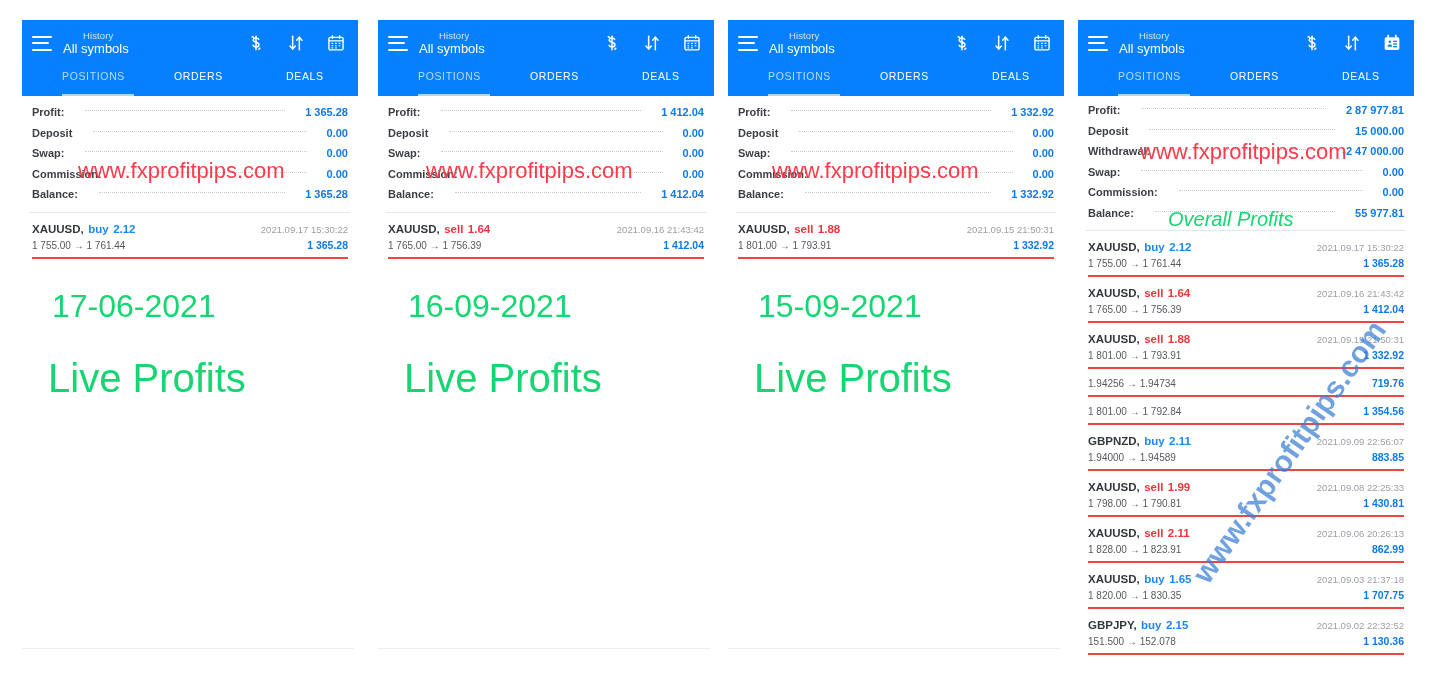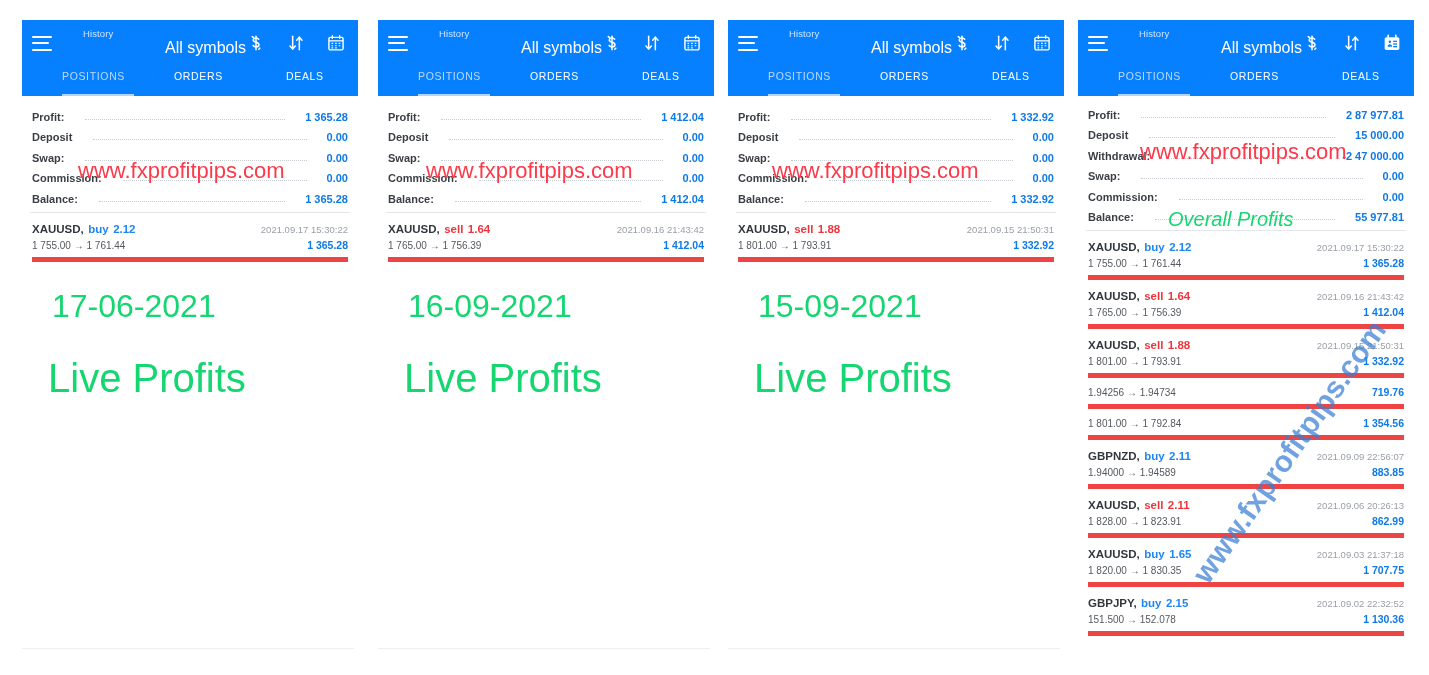--- a/index.html
+++ b/index.html
@@ -15,44 +15,44 @@
 
   
   .hdr { background:#0680fe; position:relative; }
   .hdr-top { display:flex; align-items:center; height:46px; padding:0 12px 0 10px; }
   .burger { width:20px; height:15px; display:flex; flex-direction:column; justify-content:space-between; flex:0 0 auto; margin-right:11px; }
   .burger i { display:block; height:2px; background:#fff; border-radius:1px; }
   .burger i:nth-child(2){ width:85%; }
   .burger i:nth-child(3){ width:100%; }
   .hdr-titles { flex:1 1 auto; min-width:0; line-height:1.05; }
   .hdr-sub { font-size:9.5px; color:#cfe4ff; letter-spacing:.1px; display:block;margin-left:20px; }
-  .hdr-title { font-size:16px; color:#fff; display:block; margin-top:1px;text-align:right; }
+  .hdr-title { font-size:13px; color:#fff; display:block; margin-top:1px; }
   .hdr-icons { display:flex; align-items:center; gap:20px; flex:0 0 auto; color:#fff; }
   .hdr-icons .ic { width:20px; height:20px; display:block; }
   .hdr-icons .ic svg { display:block; width:20px; height:20px; }
 
   .tabs { display:flex; height:30px; align-items:flex-start; }
   .tab { flex:1 1 0; text-align:left; font-size:10.5px; letter-spacing:.65px;
          color:#ffffff; padding-top:4px; position:relative; height:30px;margin-left:40px; }
   .tab.dim { color:#bcd9fd; }
   .tab .uline { position:absolute; left:0; right:0; bottom:0; height:2.5px; background:#fff; }
   .tab.dim .uline { background:#cfe4ff; opacity:.85; }
 
   
   .summary { padding:6px 10px 4px 10px; }
-  .srow { display:flex; align-items:flex-end; font-size:11px; height:20.5px;gap:16px; }
+  .srow { display:flex; align-items:center; font-size:11px; height:20.5px;gap:16px; }
   .srow .lbl { color:#3b3f45; font-weight:bold; white-space:nowrap; }
   .srow .dots { flex:1 1 auto; border-bottom:1.4px dotted #c9ccd1; margin:0 4px 3px 5px; min-width:6px; }
   .srow .val { color:#0f7ae5; font-weight:bold; white-space:nowrap; }
 
   .hr { height:1px; background:#e4e6e9; margin:3px 8px 0 8px; }
 
   
   .rows { padding:0 10px; }
-  .row { padding:6px 0 6px 0; border-bottom:5px solid #ef4444; }
+  .row { padding:6px 0 6px 0; border-bottom:2px solid #ef4444; }
   .row-l1 { display:flex; justify-content:space-between; align-items:baseline; }
   .row-l2 { display:flex; justify-content:space-between; align-items:baseline; margin-top:2px; }
   .sym { font-size:11.5px; font-weight:bold; color:#33383f; }
   .side-buy { color:#1e86f0; font-weight:bold; font-size:11.5px; }
   .side-sell { color:#f0343b; font-weight:bold; font-size:11.5px; }
   .when { font-size:9.5px; color:#9a9fa6; white-space:nowrap; }
   .prices { font-size:10px; color:#55595f; }
   .pl { font-size:10.5px; font-weight:bold; color:#0f7ae5; white-space:nowrap; }
 
   
@@ -496,20 +496,30 @@
             <span><span class="sym">GBPNZD,</span> <span class="side-buy">buy</span> <span class="side-buy">2.11</span></span>
             <span class="when">2021.09.09 22:56:07</span>
           </div>
           <div class="row-l2">
             <span class="prices">1.94000 → 1.94589</span>
             <span class="pl">883.85</span>
           </div>
         </div>
       <div class="row">
           <div class="row-l1">
+            <span><span class="sym">XAUUSD,</span> <span class="side-sell">sell</span> <span class="side-sell">1.99</span></span>
+            <span class="when">2021.09.08 22:25:33</span>
+          </div>
+          <div class="row-l2">
+            <span class="prices">1 798.00 → 1 790.81</span>
+            <span class="pl">1 430.81</span>
+          </div>
+        </div>
+      <div class="row">
+          <div class="row-l1">
             <span><span class="sym">XAUUSD,</span> <span class="side-sell">sell</span> <span class="side-sell">2.11</span></span>
             <span class="when">2021.09.06 20:26:13</span>
           </div>
           <div class="row-l2">
             <span class="prices">1 828.00 → 1 823.91</span>
             <span class="pl">862.99</span>
           </div>
         </div>
       <div class="row">
           <div class="row-l1">

